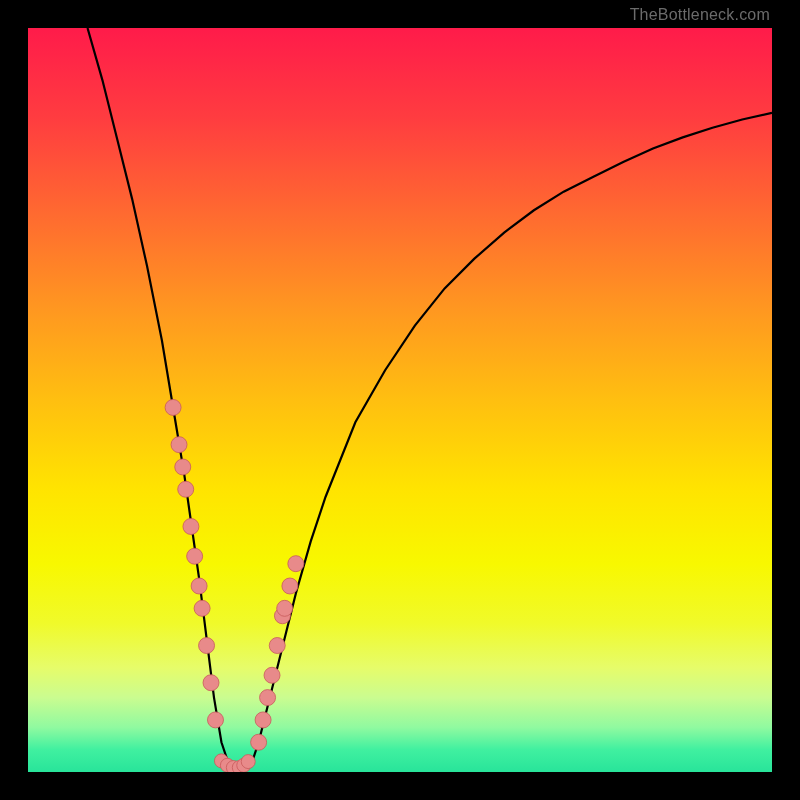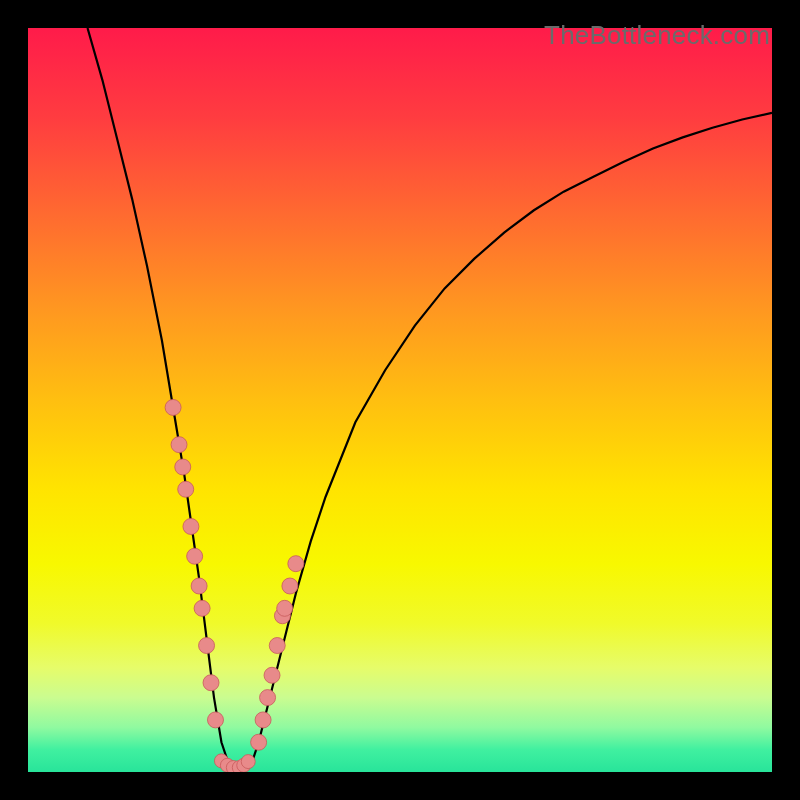--- a/index.html
+++ b/index.html
@@ -28,24 +28,24 @@
       #f0fa2a 80%,
       #e6fc6a 86%,
       #cafc90 90%,
       #90faa0 94%,
       #40f0a0 97%,
       #28e49a 100%
     );
   }
   .watermark {
     position: absolute;
-    top: 20px;
+    top: 6px;
     right: 30px;
     color: #6b6b6b;
-    font-size: 26px;
+    font-size: 16px;
     font-weight: 500;
     letter-spacing: 0.2px;
     font-family: Arial, sans-serif;
   }
   svg.plot {
     position: absolute;
     left: 0;
     top: 0;
     width: 744px;
     height: 744px;

